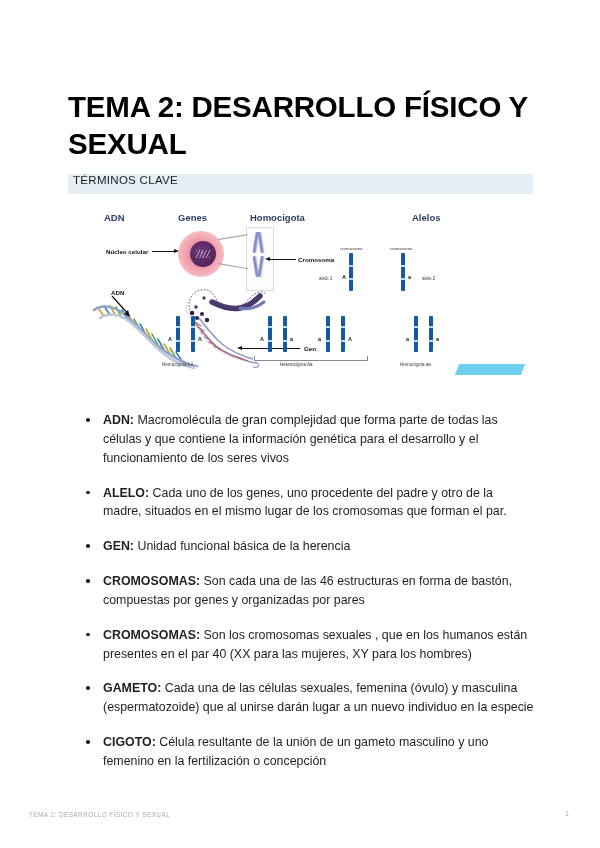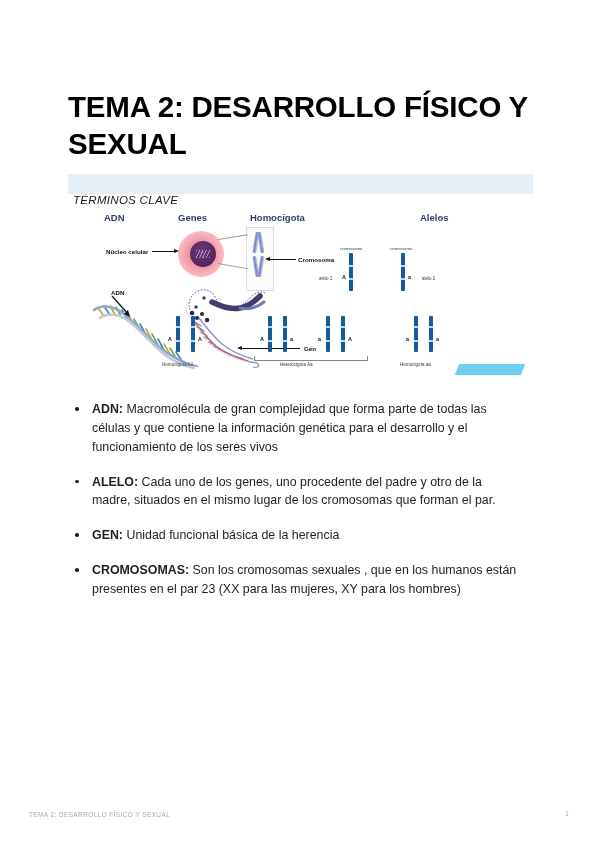--- a/index.html
+++ b/index.html
@@ -34,25 +34,24 @@
     position: absolute;
     left: 68px;
     top: 174px;
     width: 465px;
     height: 20px;
     background: #e6eef5;
   }
   #section-bar-label {
     position: absolute;
     left: 5px;
-    top: 20px;
+    top: 0;
     font-size: 11.5px;
     letter-spacing: 0.3px;
     color: #1a1a1a;
-    font-style: italic;
   }
 
   
   #figure {
     position: absolute;
     left: 72px;
     top: 206px;
     width: 462px;
     height: 178px;
     background: #ffffff;
@@ -244,21 +243,21 @@
 
 <div id="section-bar">
   <span id="section-bar-label">TÉRMINOS CLAVE</span>
 </div>
 
 <div id="figure">
 
   <span class="fig-heading" style="left:32px;  top:6px;">ADN</span>
   <span class="fig-heading" style="left:106px; top:6px;">Genes</span>
   <span class="fig-heading" style="left:178px; top:6px;">Homocigota</span>
-  <span class="fig-heading" style="left:340px; top:6px;margin-left:8px;">Alelos</span>
+  <span class="fig-heading" style="left:340px; top:6px;">Alelos</span>
 
   <div id="cell-outer"></div>
   <div id="cell-nucleus"></div>
 
   <span class="fig-label" style="left:34px; top:42px;">Núcleo celular</span>
   <div class="arrow-line" style="left:80px; top:45px; width:23px;"></div>
   <div class="arrow-head right" style="left:102px; top:42.6px;"></div>
 
   <div id="chrom-zoom-box"></div>
   <div class="leader" style="left:146px; top:33px;  width:30px; transform:rotate(-9deg);"></div>
@@ -391,22 +390,25 @@
   <div class="chrom-bar" style="left:357px; top:110px; height:36px;"></div>
   <div class="chrom-band" style="left:357px; top:120px;"></div>
   <div class="chrom-band" style="left:357px; top:134px;"></div>
   <span class="fig-allele-letter" style="left:334px; top:130px;">a</span>
   <span class="fig-allele-letter" style="left:364px; top:130px;">a</span>
   <span class="fig-mini" style="left:328px; top:156px; transform:scale(1.12);">Homocigota aa</span>
 
   <div id="cyan-parallelogram"></div>
 </div>
 
-<ul id="terms-list" style="list-style:none; margin:0; padding:0;">
+<ul id="terms-list" style="list-style:none; margin:11px; padding:0;">
     <li class="term-item"><span class="dot"></span><b>ADN:</b><span> Macromolécula de gran complejidad que forma parte de todas las células y que contiene la información genética para el desarrollo y el funcionamiento de los seres vivos</span></li>
     <li class="term-item"><span class="dot"></span><b>ALELO:</b><span> Cada uno de los genes, uno procedente del padre y otro de la madre, situados en el mismo lugar de los cromosomas que forman el par.</span></li>
     <li class="term-item"><span class="dot"></span><b>GEN:</b><span> Unidad funcional básica de la herencia</span></li>
-    <li class="term-item"><span class="dot"></span><b>CROMOSOMAS:</b><span> Son los cromosomas sexuales , que en los humanos están presentes en el par 23 (XX para las mujeres, XY para los hombres)</span></li>
+    <li class="term-item"><span class="dot"></span><b>CROMOSOMAS:</b><span> Son cada una de las 46 estructuras en forma de bastón, compuestas por genes y organizadas por pares</span></li>
+    <li class="term-item"><span class="dot"></span><b>CROMOSOMAS:</b><span> Son los cromosomas sexuales , que en los humanos están presentes en el par 40 (XX para las mujeres, XY para los hombres)</span></li>
+    <li class="term-item"><span class="dot"></span><b>GAMETO:</b><span> Cada una de las células sexuales, femenina (óvulo) y masculina (espermatozoide) que al unirse darán lugar a un nuevo individuo en la especie</span></li>
+    <li class="term-item"><span class="dot"></span><b>CIGOTO:</b><span> Célula resultante de la unión de un gameto masculino y uno femenino en la fertilización o concepción</span></li>
   </ul>
 
 <div id="footer-rule"></div>
 <div id="footer-title">TEMA 2: DESARROLLO FÍSICO Y SEXUAL</div>
 <div id="footer-page">1</div>
 
 </body></html>

